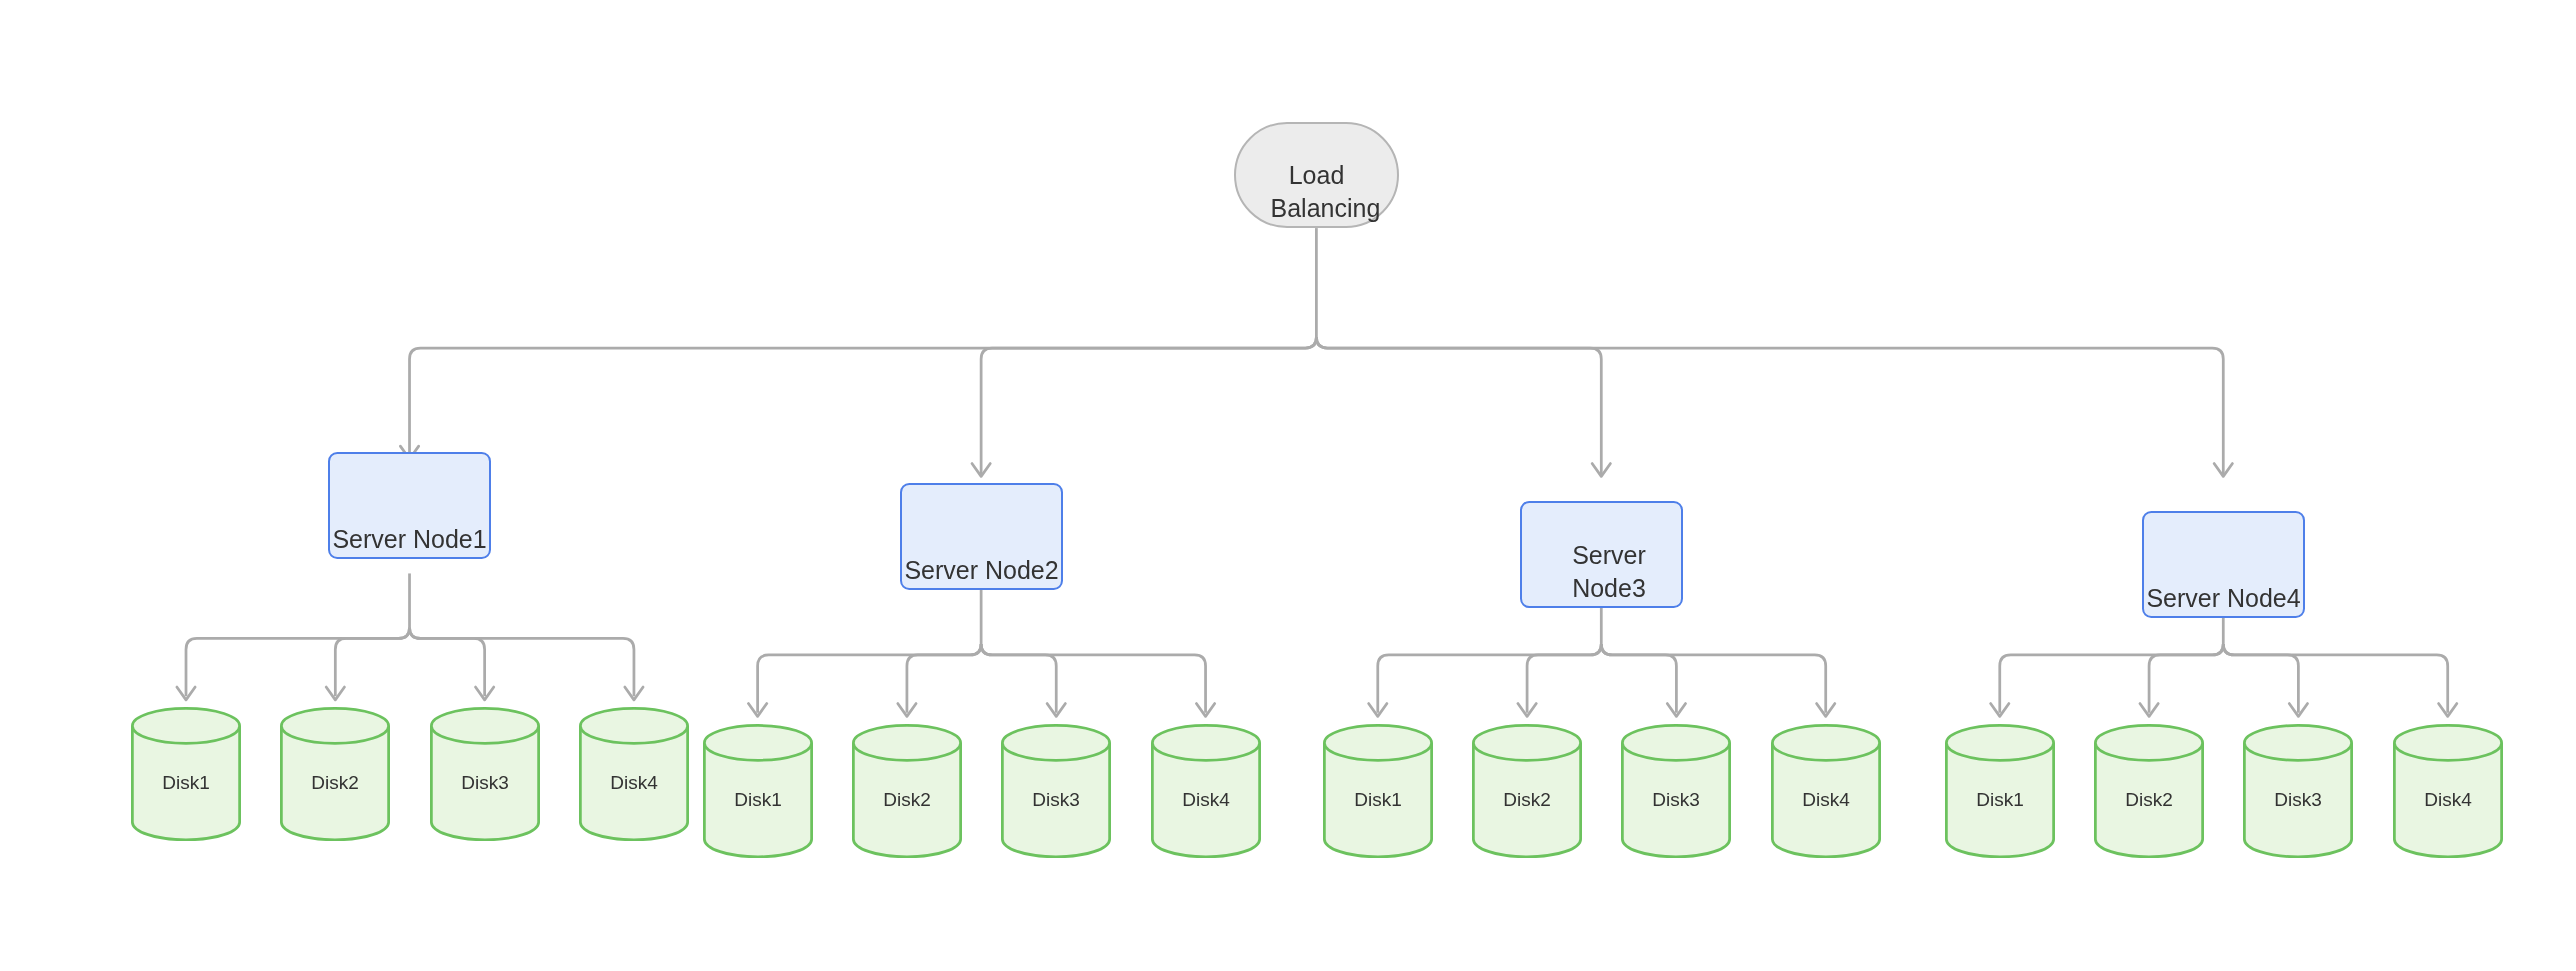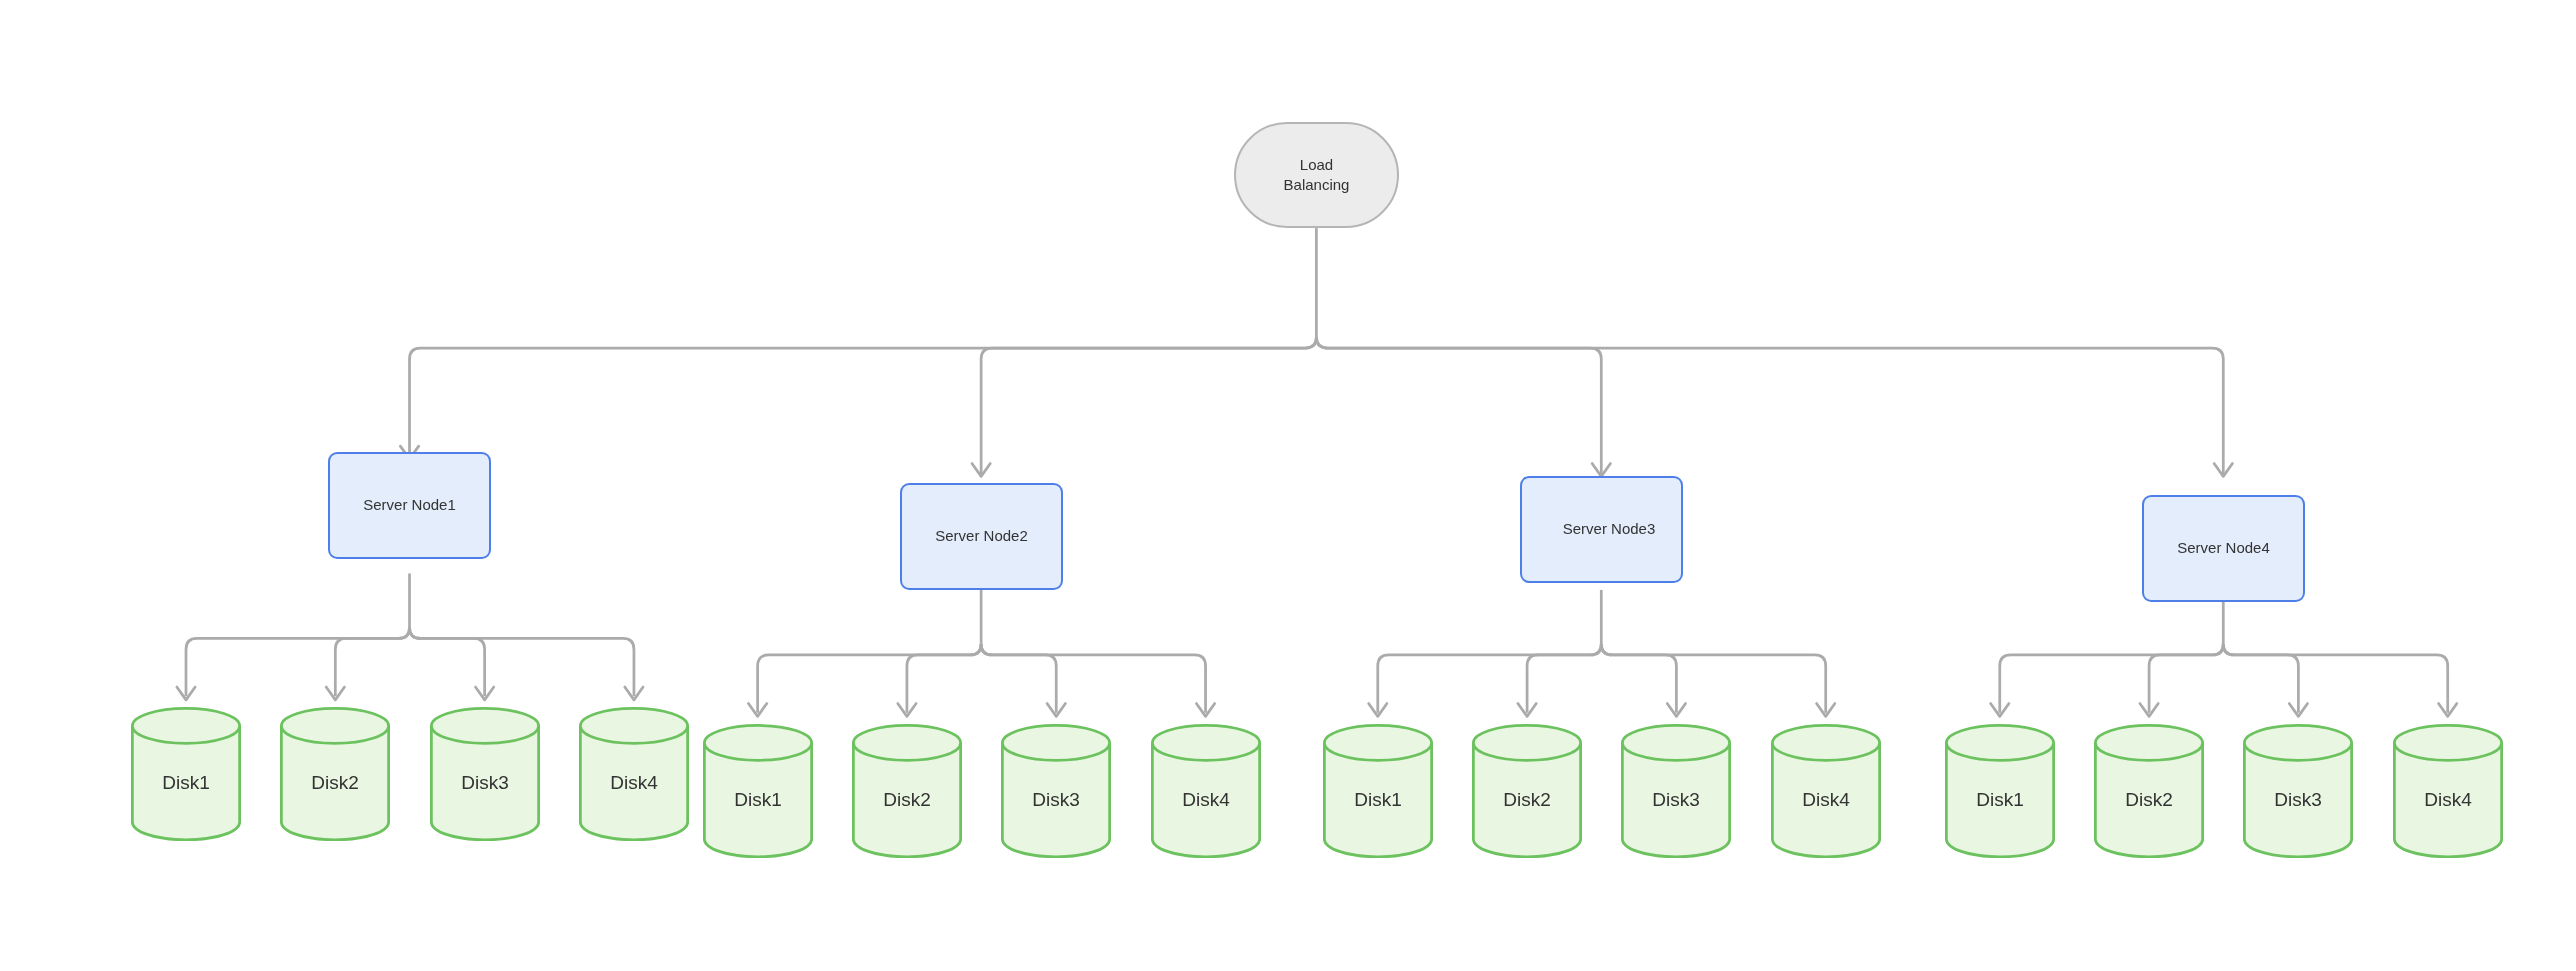--- a/index.html
+++ b/index.html
@@ -39,24 +39,24 @@
     stroke: var(--edge);
     stroke-width: 3;
   }
   .edges path.arrow {
     stroke-linejoin: round;
     stroke-linecap: round;
   }
   .node {
     position: absolute;
     display: flex;
-    align-items: center;
+    align-items: flex-end;
     justify-content: center;
     text-align: center;
-    font-size: 15px;
+    font-size: 25px;
     line-height: 1.35;
     color: var(--text);
   }
   .node.stadium {
     width: 165px;
     height: 106px;
     background: var(--root-fill);
     border: 2.7px solid var(--root-stroke);
     border-radius: 53px;
   }
@@ -170,24 +170,24 @@
   <div class="node stadium" style="left:1234px; top:122px;">
     <span class="label">Load Balancing</span>
   </div>
 
   <div class="node server" style="left:328px; top:452px;">
     <span class="label">Server Node1</span>
   </div>
   <div class="node server" style="left:900px; top:483px;">
     <span class="label">Server Node2</span>
   </div>
-  <div class="node server" style="left:1520px; top:476px;padding-left:15px;">
+  <div class="node server" style="left:1520px; top:501px;padding-left:15px;">
     <span class="label">Server Node3</span>
   </div>
-  <div class="node server" style="left:2142px; top:495px;">
+  <div class="node server" style="left:2142px; top:511px;">
     <span class="label">Server Node4</span>
   </div>
 
   <div class="disk" style="left:131px; top:707px;">
     <svg class="cyl" viewBox="0 0 120 146">
         <use href="#cyl-sym"></use>
       </svg>
     <span class="disk-label">Disk1</span>
   </div>
   <div class="disk" style="left:280px; top:707px;">

